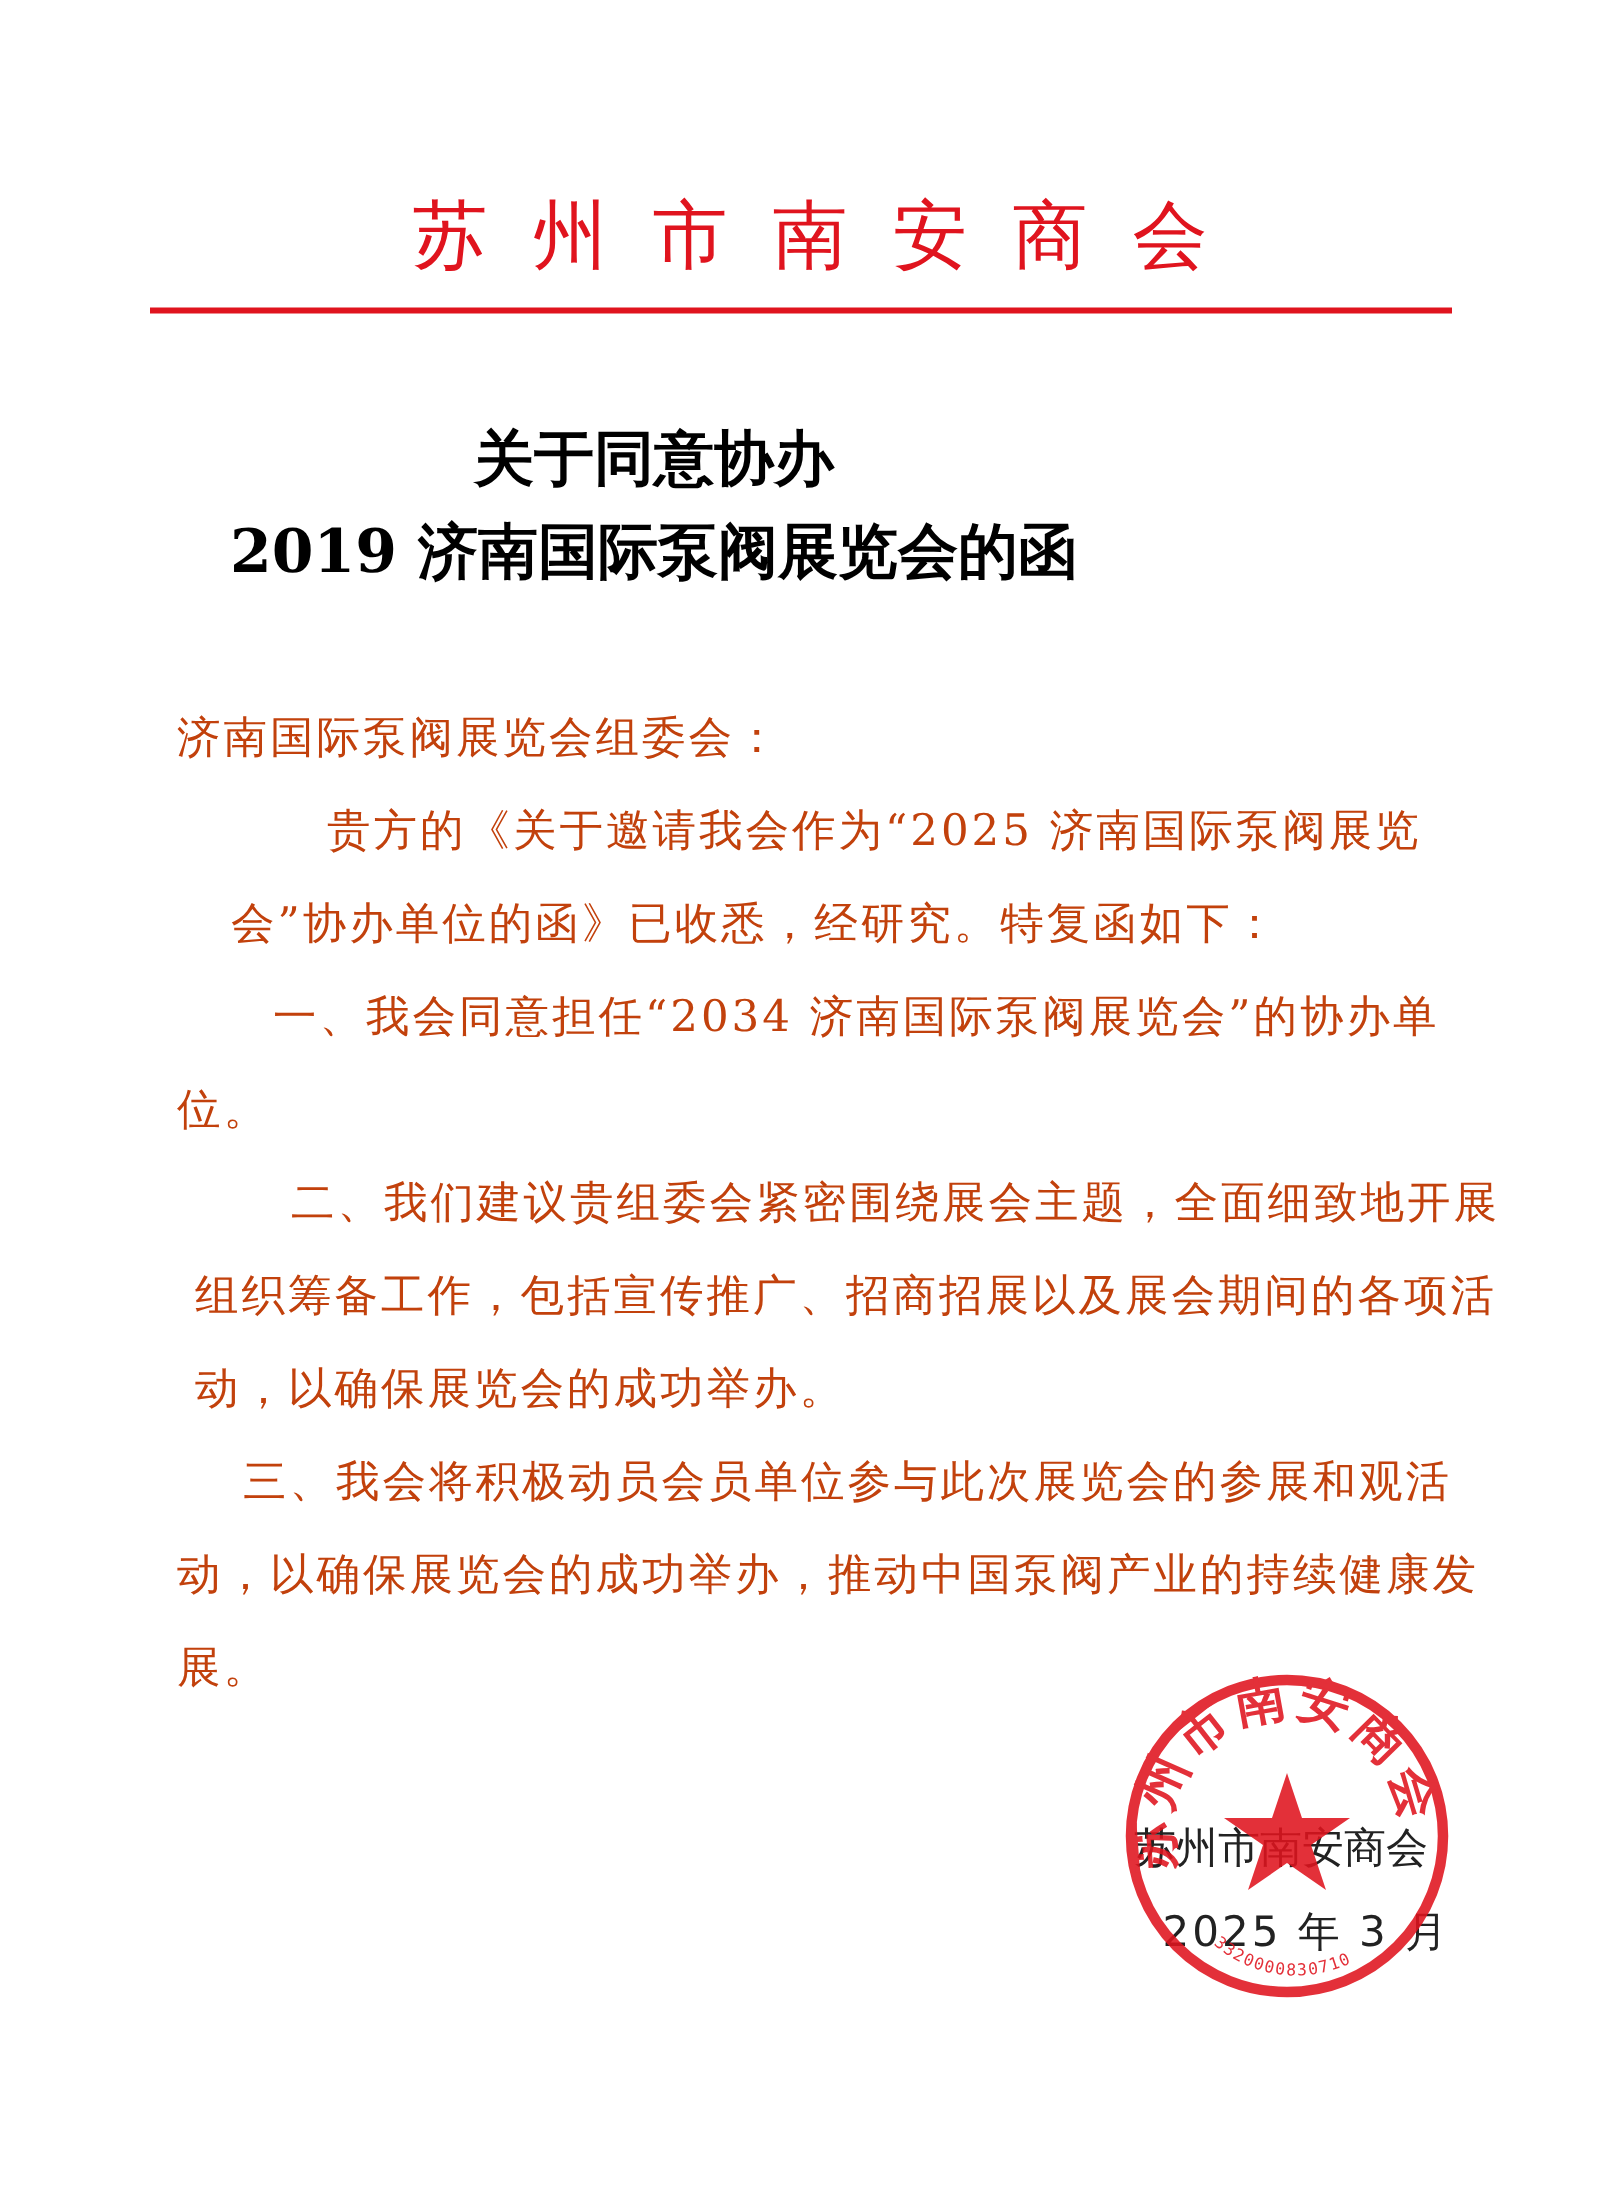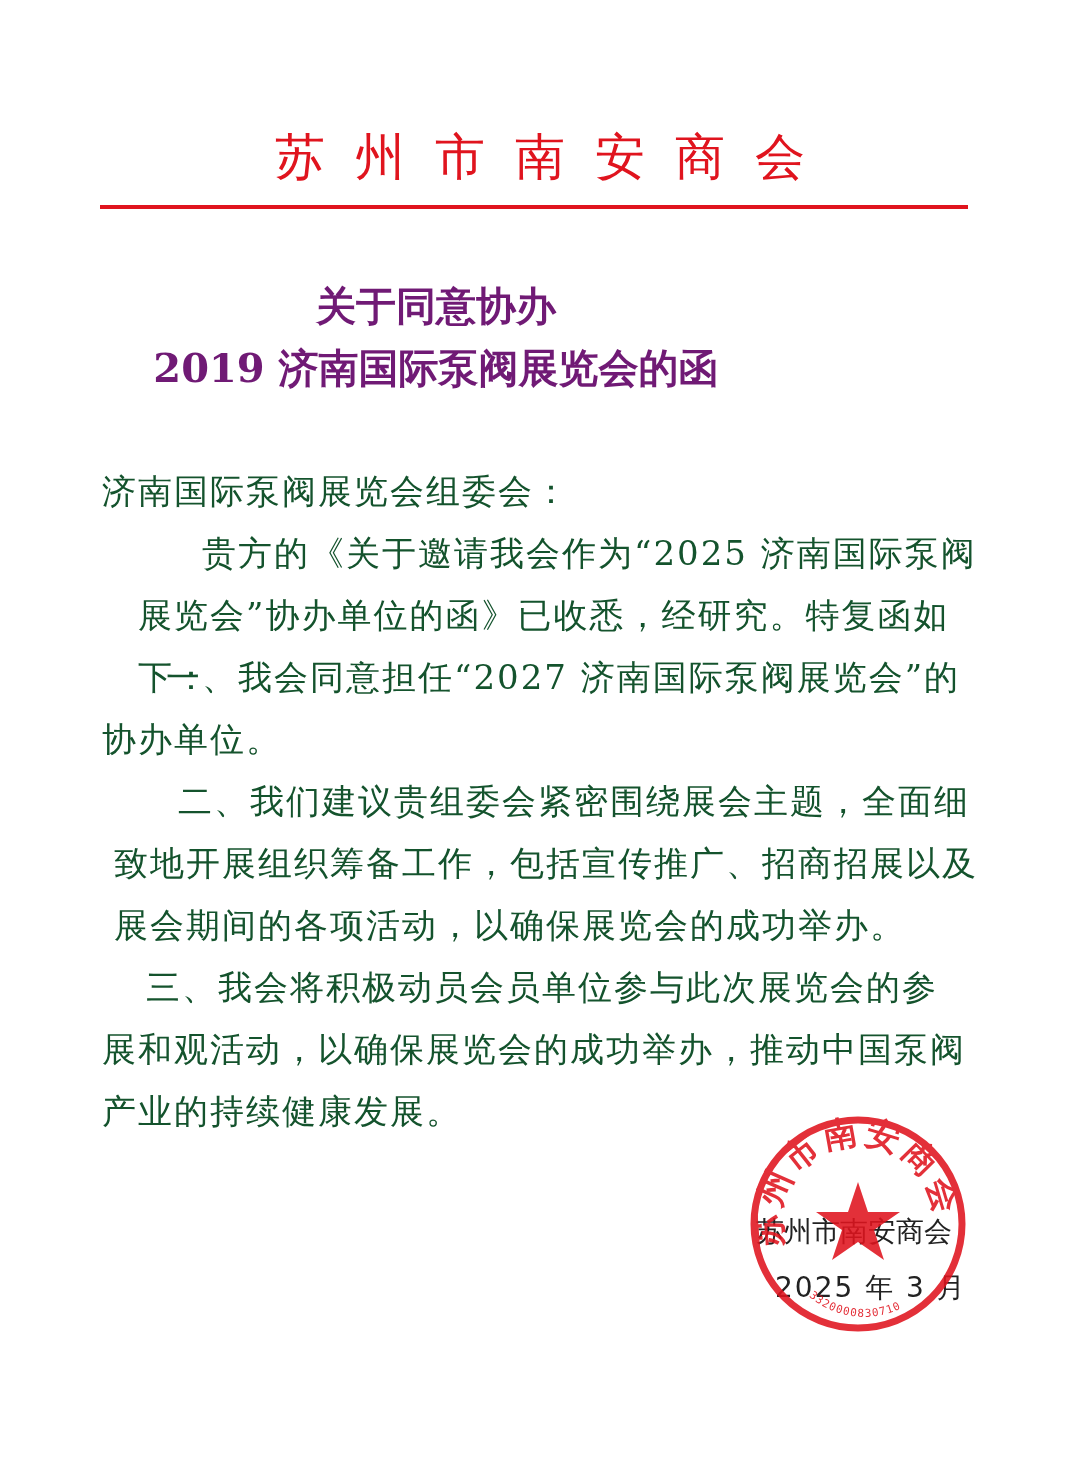--- a/index.html
+++ b/index.html
@@ -36,32 +36,32 @@
       height: 4px;
       background: #e0141e;
     }
     .doc-title {
       position: absolute;
       left: 0;
       width: 872px;
       text-align: center;
       font-size: 40px;
       font-weight: bold;
-      color: #701a75;
+      color: #000000;
       line-height: 56px;
     }
     .doc-title.line1 { top: 278px; }
     .doc-title.line2 { top: 340px; }
     .body-text {
       position: absolute;
-      left: 102px;
+      left: 118px;
       width: 870px;
-      font-size: 34px;
+      font-size: 29px;
       line-height: 62px;
-      color: #14532d;
+      color: #c2410c;
       letter-spacing: 2px;
     }
     .salutation { top: 460px; }
     .para { text-indent: 64px; }
     .p-intro { top: 522px; margin-left: 36px; }
     .p-one { top: 646px; }
     .p-two { top: 770px; margin-left: 12px; }
     .p-three { top: 956px; text-indent: 44px; }
     .signature {
       position: absolute;
@@ -97,21 +97,21 @@
 <body>
 
 <div class="letterhead">苏州市南安商会</div>
 <div class="letterhead-rule"></div>
 
 <div class="doc-title line1">关于同意协办</div>
 <div class="doc-title line2">2019 济南国际泵阀展览会的函</div>
 
 <div class="body-text salutation">济南国际泵阀展览会组委会：</div>
 <div class="body-text para p-intro">贵方的《关于邀请我会作为“2025 济南国际泵阀展览会”协办单位的函》已收悉，经研究。特复函如下：</div>
-<div class="body-text para p-one">一、我会同意担任“2027 济南国际泵阀展览会”的协办单位。</div>
+<div class="body-text para p-one">一、我会同意担任“2034 济南国际泵阀展览会”的协办单位。</div>
 <div class="body-text para p-two">二、我们建议贵组委会紧密围绕展会主题，全面细致地开展组织筹备工作，包括宣传推广、招商招展以及展会期间的各项活动，以确保展览会的成功举办。</div>
 <div class="body-text para p-three">三、我会将积极动员会员单位参与此次展览会的参展和观活动，以确保展览会的成功举办，推动中国泵阀产业的持续健康发展。</div>
 
 <div class="signature">苏州市南安商会</div>
 <div class="date">2025 年 3 月</div>
 
 <div class="seal">
   <svg viewBox="0 0 224 224" xmlns="http://www.w3.org/2000/svg">
     <defs>
       <path id="sealArc" d="M 40 140 A 78 78 0 1 1 184 140"></path>

